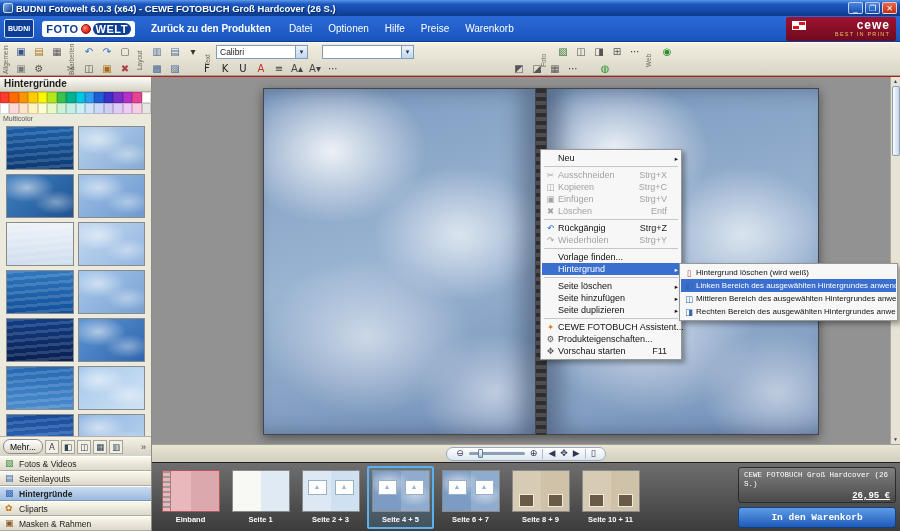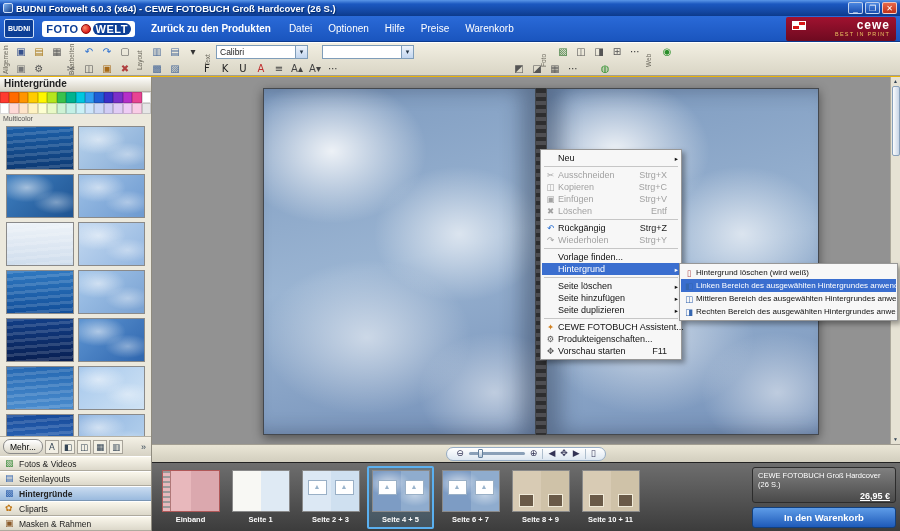--- a/index.html
+++ b/index.html
@@ -1,18 +1,18 @@
 <!DOCTYPE html>
 <html><head>
 <meta charset="utf-8">
 <style>
   *{box-sizing:border-box;margin:0;padding:0;}
   html,body{width:900px;height:531px;overflow:hidden;background:#666;}
   body{font-family:"Liberation Sans",sans-serif;}
-  #app{position:relative;width:900px;height:531px;overflow:hidden;background:#eab308;}
+  #app{position:relative;width:900px;height:531px;overflow:hidden;background:#b91c1c;}
 
   
   .titlebar{position:absolute;left:0;top:0;right:0;height:16px;display:flex;align-items:center;padding:0 3px;
     background:linear-gradient(180deg,#5a96e8 0%,#1c58c0 25%,#1448a4 70%,#0c3a8c 100%);}
   .app-icon{width:10px;height:10px;margin-right:3px;border-radius:2px;background:linear-gradient(135deg,#7fb2f0,#12408c);border:1px solid #cfe0f8;}
   .title-text{color:#fff;font-size:9.5px;font-weight:bold;text-shadow:1px 1px 1px #002a6a;white-space:nowrap;}
   .win-btns{margin-left:auto;display:flex;gap:2px;}
   .wbtn{width:15px;height:12px;font-size:8px;line-height:11px;text-align:center;color:#fff;border:1px solid rgba(255,255,255,.7);border-radius:2px;
     background:linear-gradient(#4a86e0,#1a4eb0);cursor:default;}
   .wbtn.close{background:linear-gradient(#e8694a,#c03018);}
@@ -143,21 +143,21 @@
       linear-gradient(90deg,var(--c1) 0 50%,var(--c2) 50% 100%);}
   .fs-thumb.layout::before,.fs-thumb.layout::after,.fs-thumb.clouds::before,.fs-thumb.clouds::after{
     content:"▲";position:absolute;top:9px;width:17px;height:13px;background:#fff;border:1px solid #9ab0c6;
     color:#9ab4cc;font-size:7px;line-height:12px;text-align:center;}
   .fs-thumb.layout::before,.fs-thumb.clouds::before{left:5px;}
   .fs-thumb.layout::after,.fs-thumb.clouds::after{right:5px;}
   .fs-thumb.photos::before,.fs-thumb.photos::after{content:"";position:absolute;bottom:4px;width:13px;height:11px;background:#6a5a48;border:1px solid #f0ead8;}
   .fs-thumb.photos::before{left:6px;} .fs-thumb.photos::after{right:6px;}
   .fs-thumb.cover{border-color:#b05858;}
   .fs-label{font-size:7.5px;font-weight:bold;color:#fff;margin-top:3px;white-space:nowrap;}
-  .cart{position:absolute;right:4px;top:4px;width:144px;bottom:4px;}
+  .cart{position:absolute;right:4px;top:4px;width:158px;bottom:4px;font-family:Liberation Mono, monospace;}
   .cart-info{background:linear-gradient(#808080,#4a4a4a);border:1px solid #2c2c2c;border-radius:3px;height:36px;padding:3px 5px 1px;}
   .cart-product{color:#fff;font-size:7.5px;line-height:1.25;}
   .cart-price{text-align:right;color:#fff;font-size:9px;font-weight:bold;text-decoration:underline;margin-top:1px;}
   .cart-btn{margin-top:4px;width:100%;height:21px;background:linear-gradient(#5e9ce8,#1e5ab8);border:1px solid #12407e;border-radius:3px;
     color:#fff;font-weight:bold;font-size:9.5px;font-family:inherit;cursor:default;}
 </style>
 </head>
 <body>
 
 <div id="app">

